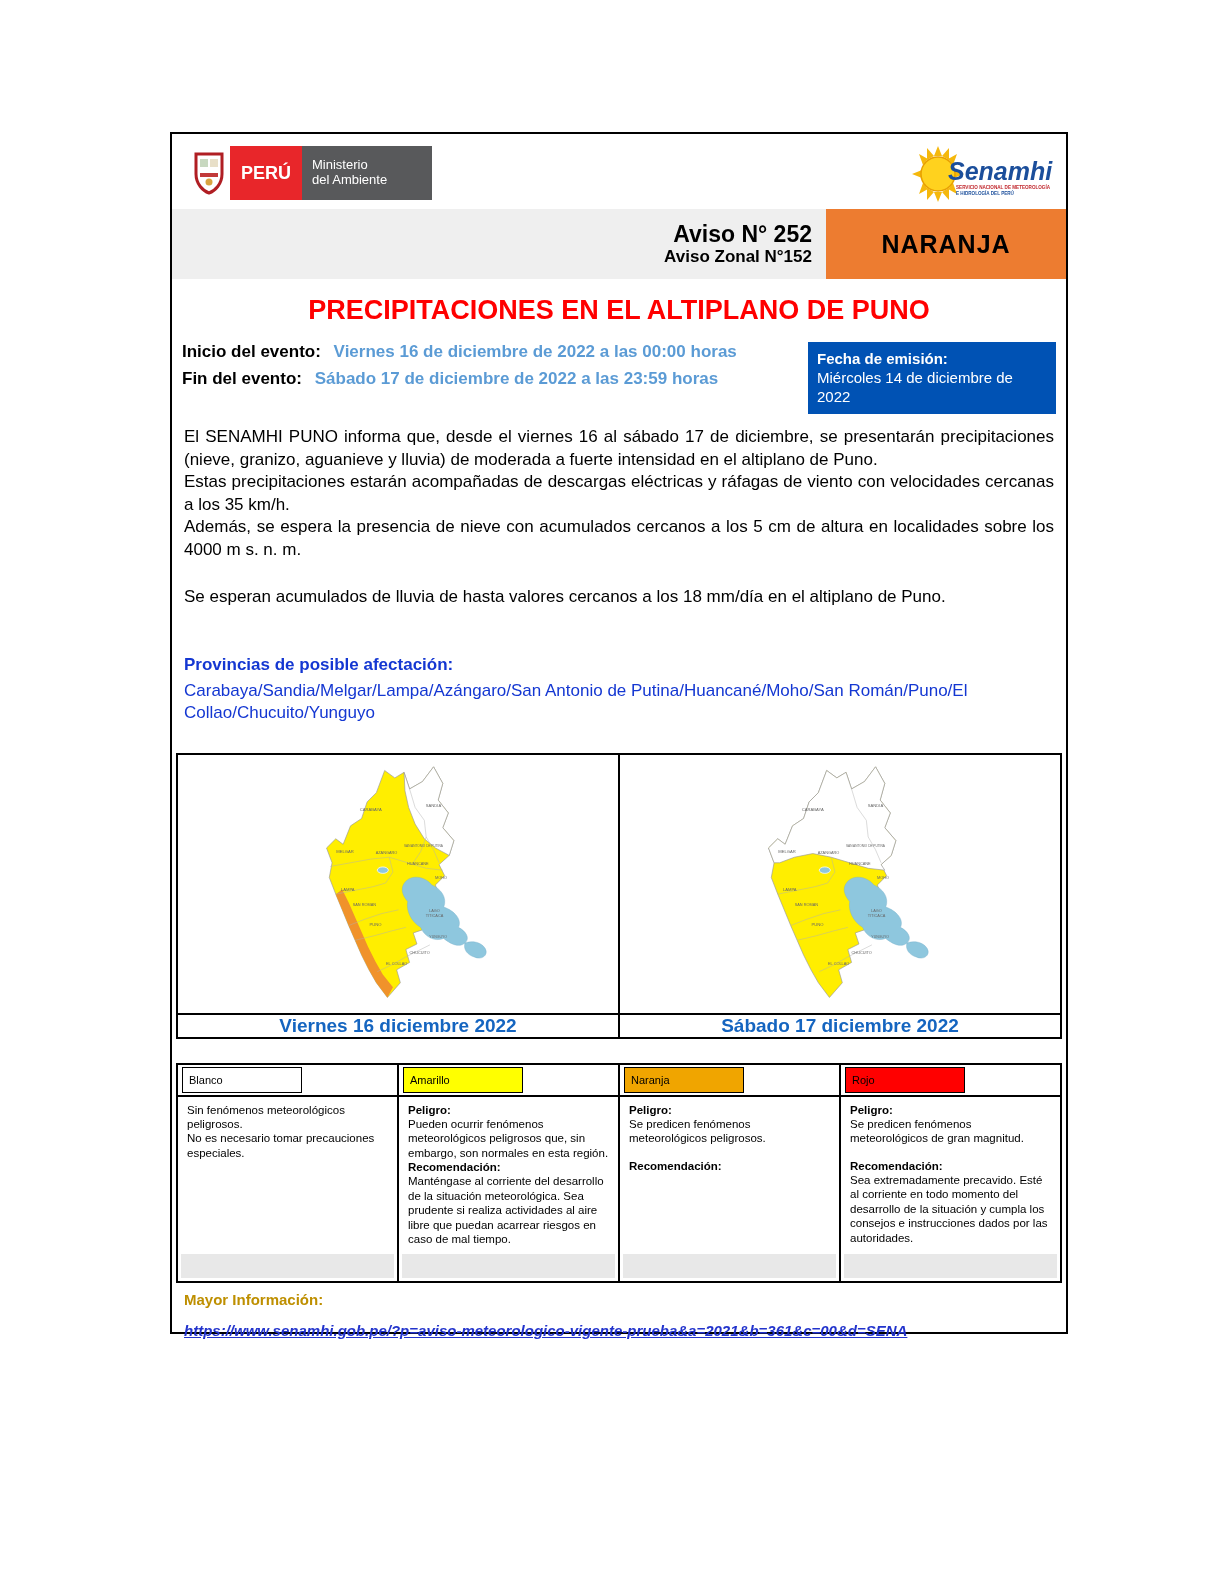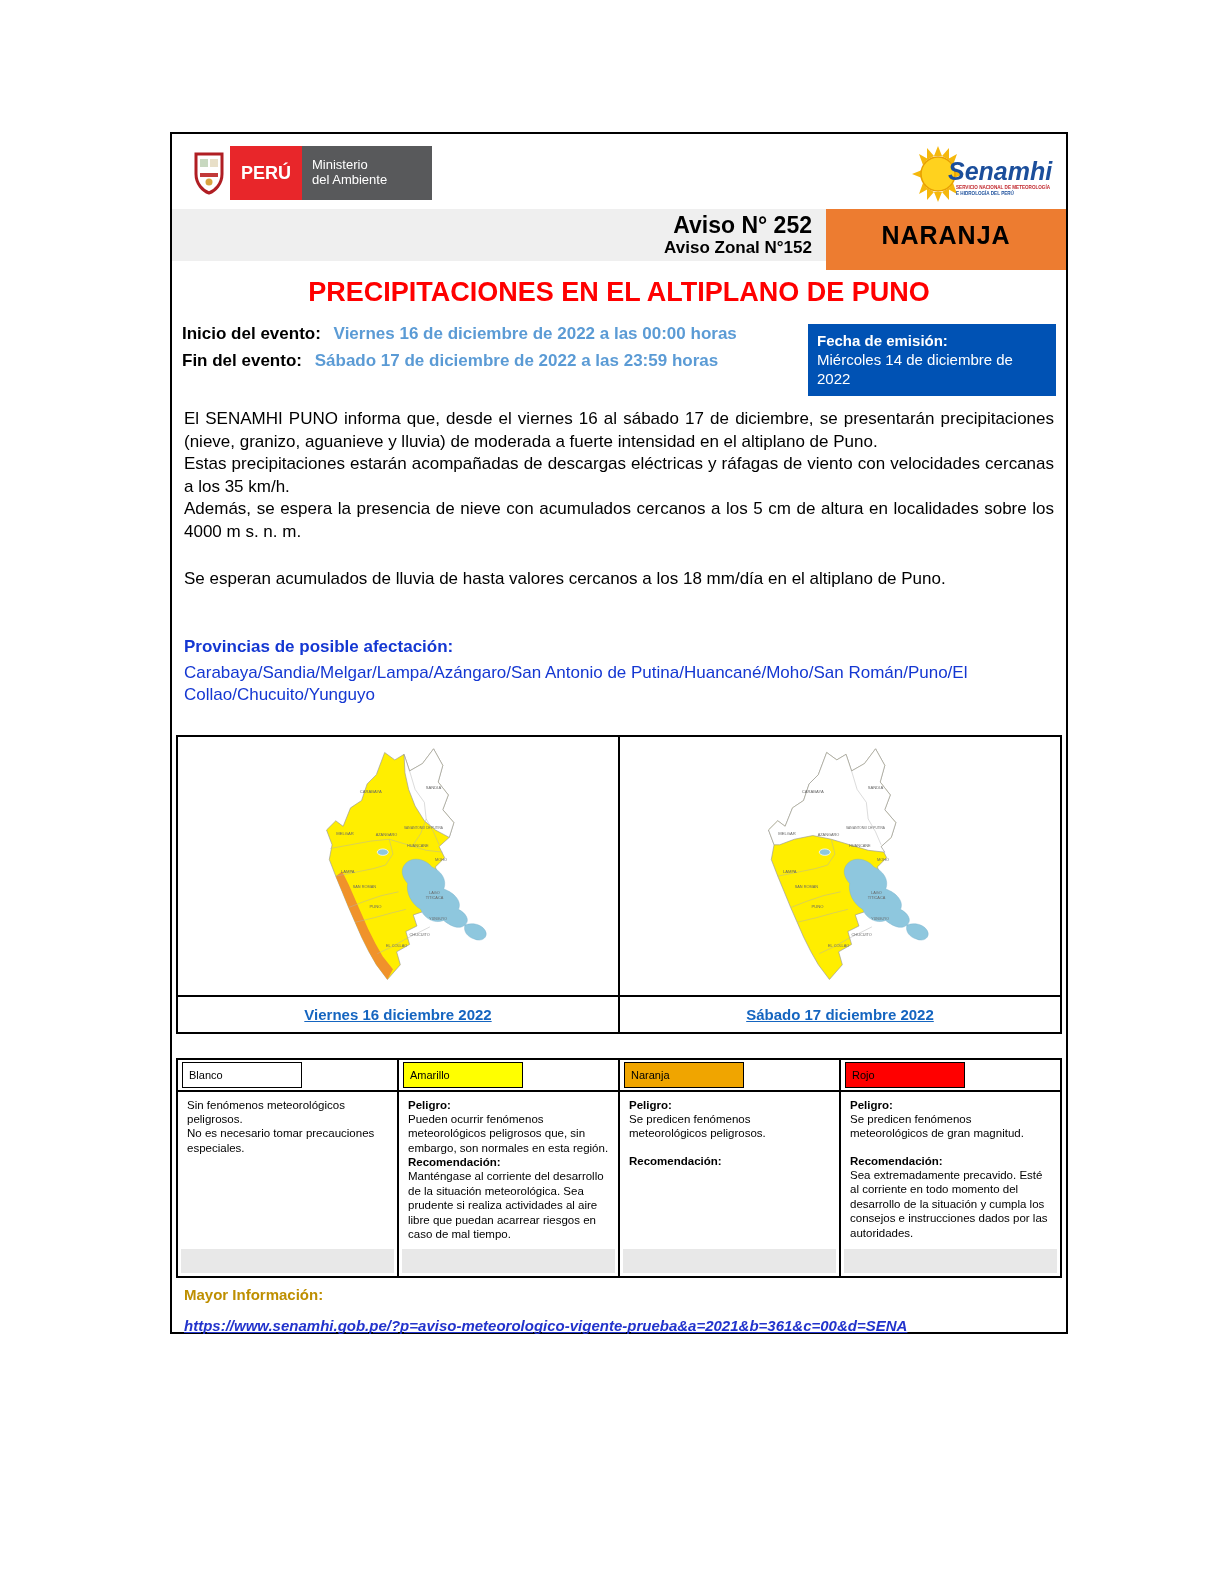--- a/index.html
+++ b/index.html
@@ -1,29 +1,29 @@
 <!DOCTYPE html>
 <html><head>
 <meta charset="utf-8">
 <style>
   html,body{margin:0;padding:0;background:#fff;}
   body{width:1224px;height:1584px;position:relative;font-family:"Liberation Sans",sans-serif;color:#000;}
   .doc{position:absolute;left:170px;top:132px;width:894px;height:1198px;border:2px solid #000;background:#fff;}
 
   
-  .logo-row{position:relative;height:75px;background:#fff;}
+  .logo-row{position:relative;height:75px;background:#fff;border-radius:29px;}
   .peru-logo{position:absolute;left:16px;top:12px;display:flex;height:54px;background:#fff;}
   .escudo-box{width:42px;height:54px;background:#fff;display:flex;align-items:center;justify-content:center;}
   .peru-red{width:72px;height:54px;background:#E8262A;color:#fff;display:flex;align-items:center;justify-content:center;font-weight:bold;font-size:18px;}
   .ministry-box{width:120px;height:54px;background:#58595B;color:#fff;display:flex;align-items:center;padding-left:10px;font-size:13px;line-height:1.15;}
   .senamhi-logo{position:absolute;right:6px;top:8px;width:152px;height:64px;background:#fff;}
   .senamhi-logo svg{width:100%;height:100%;}
 
   
-  .aviso-bar{height:52px;background:#EFEFEF;display:flex;align-items:center;}
+  .aviso-bar{height:70px;background:#EFEFEF;display:flex;align-items:center;}
   .aviso-text{flex:1;text-align:right;padding-right:14px;}
   .aviso-num{font-size:23px;font-weight:bold;line-height:1.15;}
   .aviso-zonal{font-size:17px;font-weight:bold;line-height:1.15;}
   .level-badge{width:240px;height:70px;background:#ED7C30;display:flex;align-items:center;justify-content:center;font-size:25px;font-weight:bold;color:#000;letter-spacing:1px;}
 
   .main-title{margin-top:16px;text-align:center;color:#FF0000;font-weight:bold;font-size:27px;}
 
   
   .event-section{position:relative;margin:16px 10px 0 10px;min-height:68px;}
   .event-row{font-size:17px;font-weight:bold;margin-bottom:7px;}
@@ -40,21 +40,21 @@
   .provincias{margin:46px 12px 0 12px;font-size:17px;line-height:1.3;}
   .prov-label{color:#1437D2;font-weight:bold;margin-bottom:4px;}
   .prov-list{color:#1437D2;}
 
   
   .maps-table{margin:28px 4px 0 4px;border:2px solid #000;}
   .maps-row{display:flex;}
   .map-cell{flex:1;height:258px;display:flex;align-items:center;justify-content:center;background:#fff;}
   .map-cell + .map-cell{border-left:2px solid #000;}
   .caption-row{display:flex;border-top:2px solid #000;}
-  .caption-cell{flex:1;height:35px;display:flex;align-items:center;justify-content:center;color:#1565C0;font-weight:bold;font-size:15px;background:#fff;text-decoration:underline;}
+  .caption-cell{flex:1;height:22px;display:flex;align-items:center;justify-content:center;color:#1565C0;font-weight:bold;font-size:19px;background:#fff;}
   .caption-cell + .caption-cell{border-left:2px solid #000;}
 
   
   .legend-table{margin:24px 4px 0 4px;border:2px solid #000;display:flex;}
   .legend-col{flex:1;display:flex;flex-direction:column;background:#fff;}
   .legend-col + .legend-col{border-left:2px solid #000;}
   .legend-head{height:30px;border-bottom:2px solid #000;display:flex;align-items:center;padding-left:4px;}
   .legend-chip{width:52%;height:24px;border:1px solid #000;display:flex;align-items:center;padding-left:6px;font-size:11px;color:#000;}
   .legend-body{flex:1;padding:6px 9px 4px 9px;font-size:11.5px;line-height:1.25;}
   .legend-body .sect-title{font-weight:bold;}

